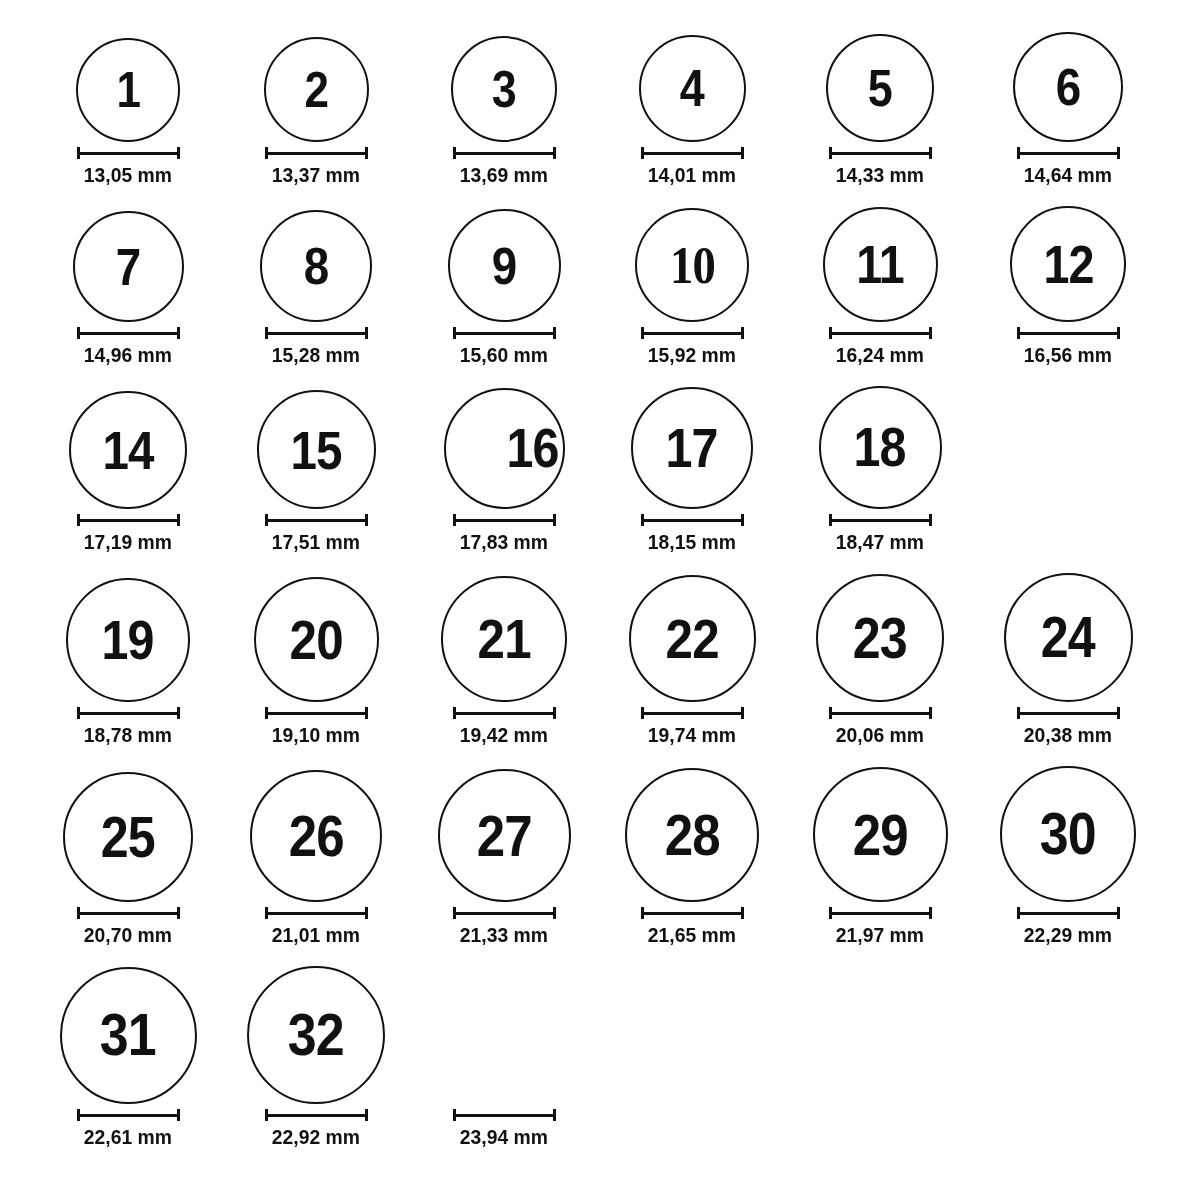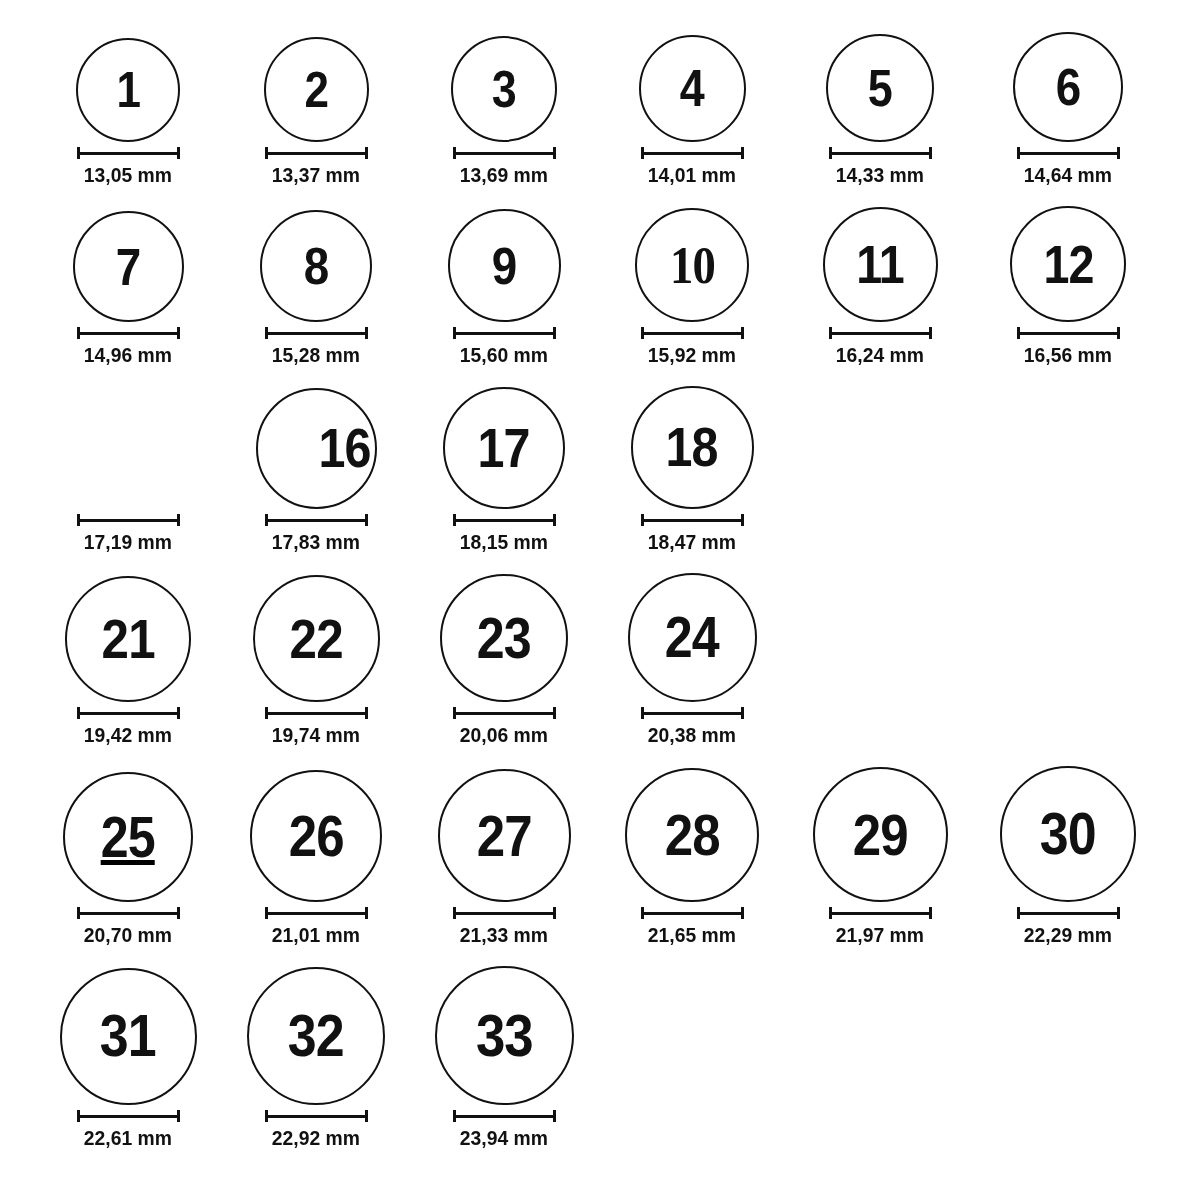--- a/index.html
+++ b/index.html
@@ -226,28 +226,42 @@
       <span class="tick left"></span>
       <span class="bar"></span>
       <span class="tick right"></span>
     </div>
     <div class="label">16,56 mm</div>
   </div>
 </div>
     <div class="row">
 
   <div class="cell">
+    <div class="circle" style="width: 118px; height: 118px;">
+      <span class="num" style="font-size: 54px;">14</span>
+    </div>
     <div class="measure">
       <span class="tick left"></span>
       <span class="bar"></span>
       <span class="tick right"></span>
     </div>
     <div class="label">17,19 mm</div>
   </div>
 
+  <div class="cell">
+    <div class="circle" style="width: 119px; height: 119px;">
+      <span class="num" style="font-size: 54px;">15</span>
+    </div>
+    <div class="measure">
+      <span class="tick left"></span>
+      <span class="bar"></span>
+      <span class="tick right"></span>
+    </div>
+    <div class="label">17,51 mm</div>
+  </div>
 
   <div class="cell">
     <div class="circle" style="width: 121px; height: 121px; justify-content: flex-end;">
       <span class="num" style="font-size: 55px;">16</span>
     </div>
     <div class="measure">
       <span class="tick left"></span>
       <span class="bar"></span>
       <span class="tick right"></span>
     </div>
@@ -272,21 +286,43 @@
     </div>
     <div class="measure">
       <span class="tick left"></span>
       <span class="bar"></span>
       <span class="tick right"></span>
     </div>
     <div class="label">18,47 mm</div>
   </div>
 </div>
     <div class="row">
-
+  <div class="cell">
+    <div class="circle" style="width: 124px; height: 124px;">
+      <span class="num" style="font-size: 55px;">19</span>
+    </div>
+    <div class="measure">
+      <span class="tick left"></span>
+      <span class="bar"></span>
+      <span class="tick right"></span>
+    </div>
+    <div class="label">18,78 mm</div>
+  </div>
+
+  <div class="cell">
+    <div class="circle" style="width: 125px; height: 125px;">
+      <span class="num" style="font-size: 56px;">20</span>
+    </div>
+    <div class="measure">
+      <span class="tick left"></span>
+      <span class="bar"></span>
+      <span class="tick right"></span>
+    </div>
+    <div class="label">19,10 mm</div>
+  </div>
 
   <div class="cell">
     <div class="circle" style="width: 126px; height: 126px;">
       <span class="num" style="font-size: 56px;">21</span>
     </div>
     <div class="measure">
       <span class="tick left"></span>
       <span class="bar"></span>
       <span class="tick right"></span>
     </div>
@@ -324,21 +360,21 @@
     <div class="measure">
       <span class="tick left"></span>
       <span class="bar"></span>
       <span class="tick right"></span>
     </div>
     <div class="label">20,38 mm</div>
   </div>
 </div>
     <div class="row">
   <div class="cell">
-    <div class="circle" style="width: 130px; height: 130px; text-decoration: underline;">
+    <div class="circle" style="width: 130px; height: 130px;">
       <span class="num" style="font-size: 57px;">25</span>
     </div>
     <div class="measure">
       <span class="tick left"></span>
       <span class="bar"></span>
       <span class="tick right"></span>
     </div>
     <div class="label">20,70 mm</div>
   </div>
 
@@ -421,23 +457,20 @@
     </div>
     <div class="measure">
       <span class="tick left"></span>
       <span class="bar"></span>
       <span class="tick right"></span>
     </div>
     <div class="label">22,92 mm</div>
   </div>
 
   <div class="cell">
-    <div class="circle" style="width: 139px; height: 139px;">
-      <span class="num" style="font-size: 60px;">33</span>
-    </div>
     <div class="measure">
       <span class="tick left"></span>
       <span class="bar"></span>
       <span class="tick right"></span>
     </div>
     <div class="label">23,94 mm</div>
   </div>
 </div>
   </div>
 

